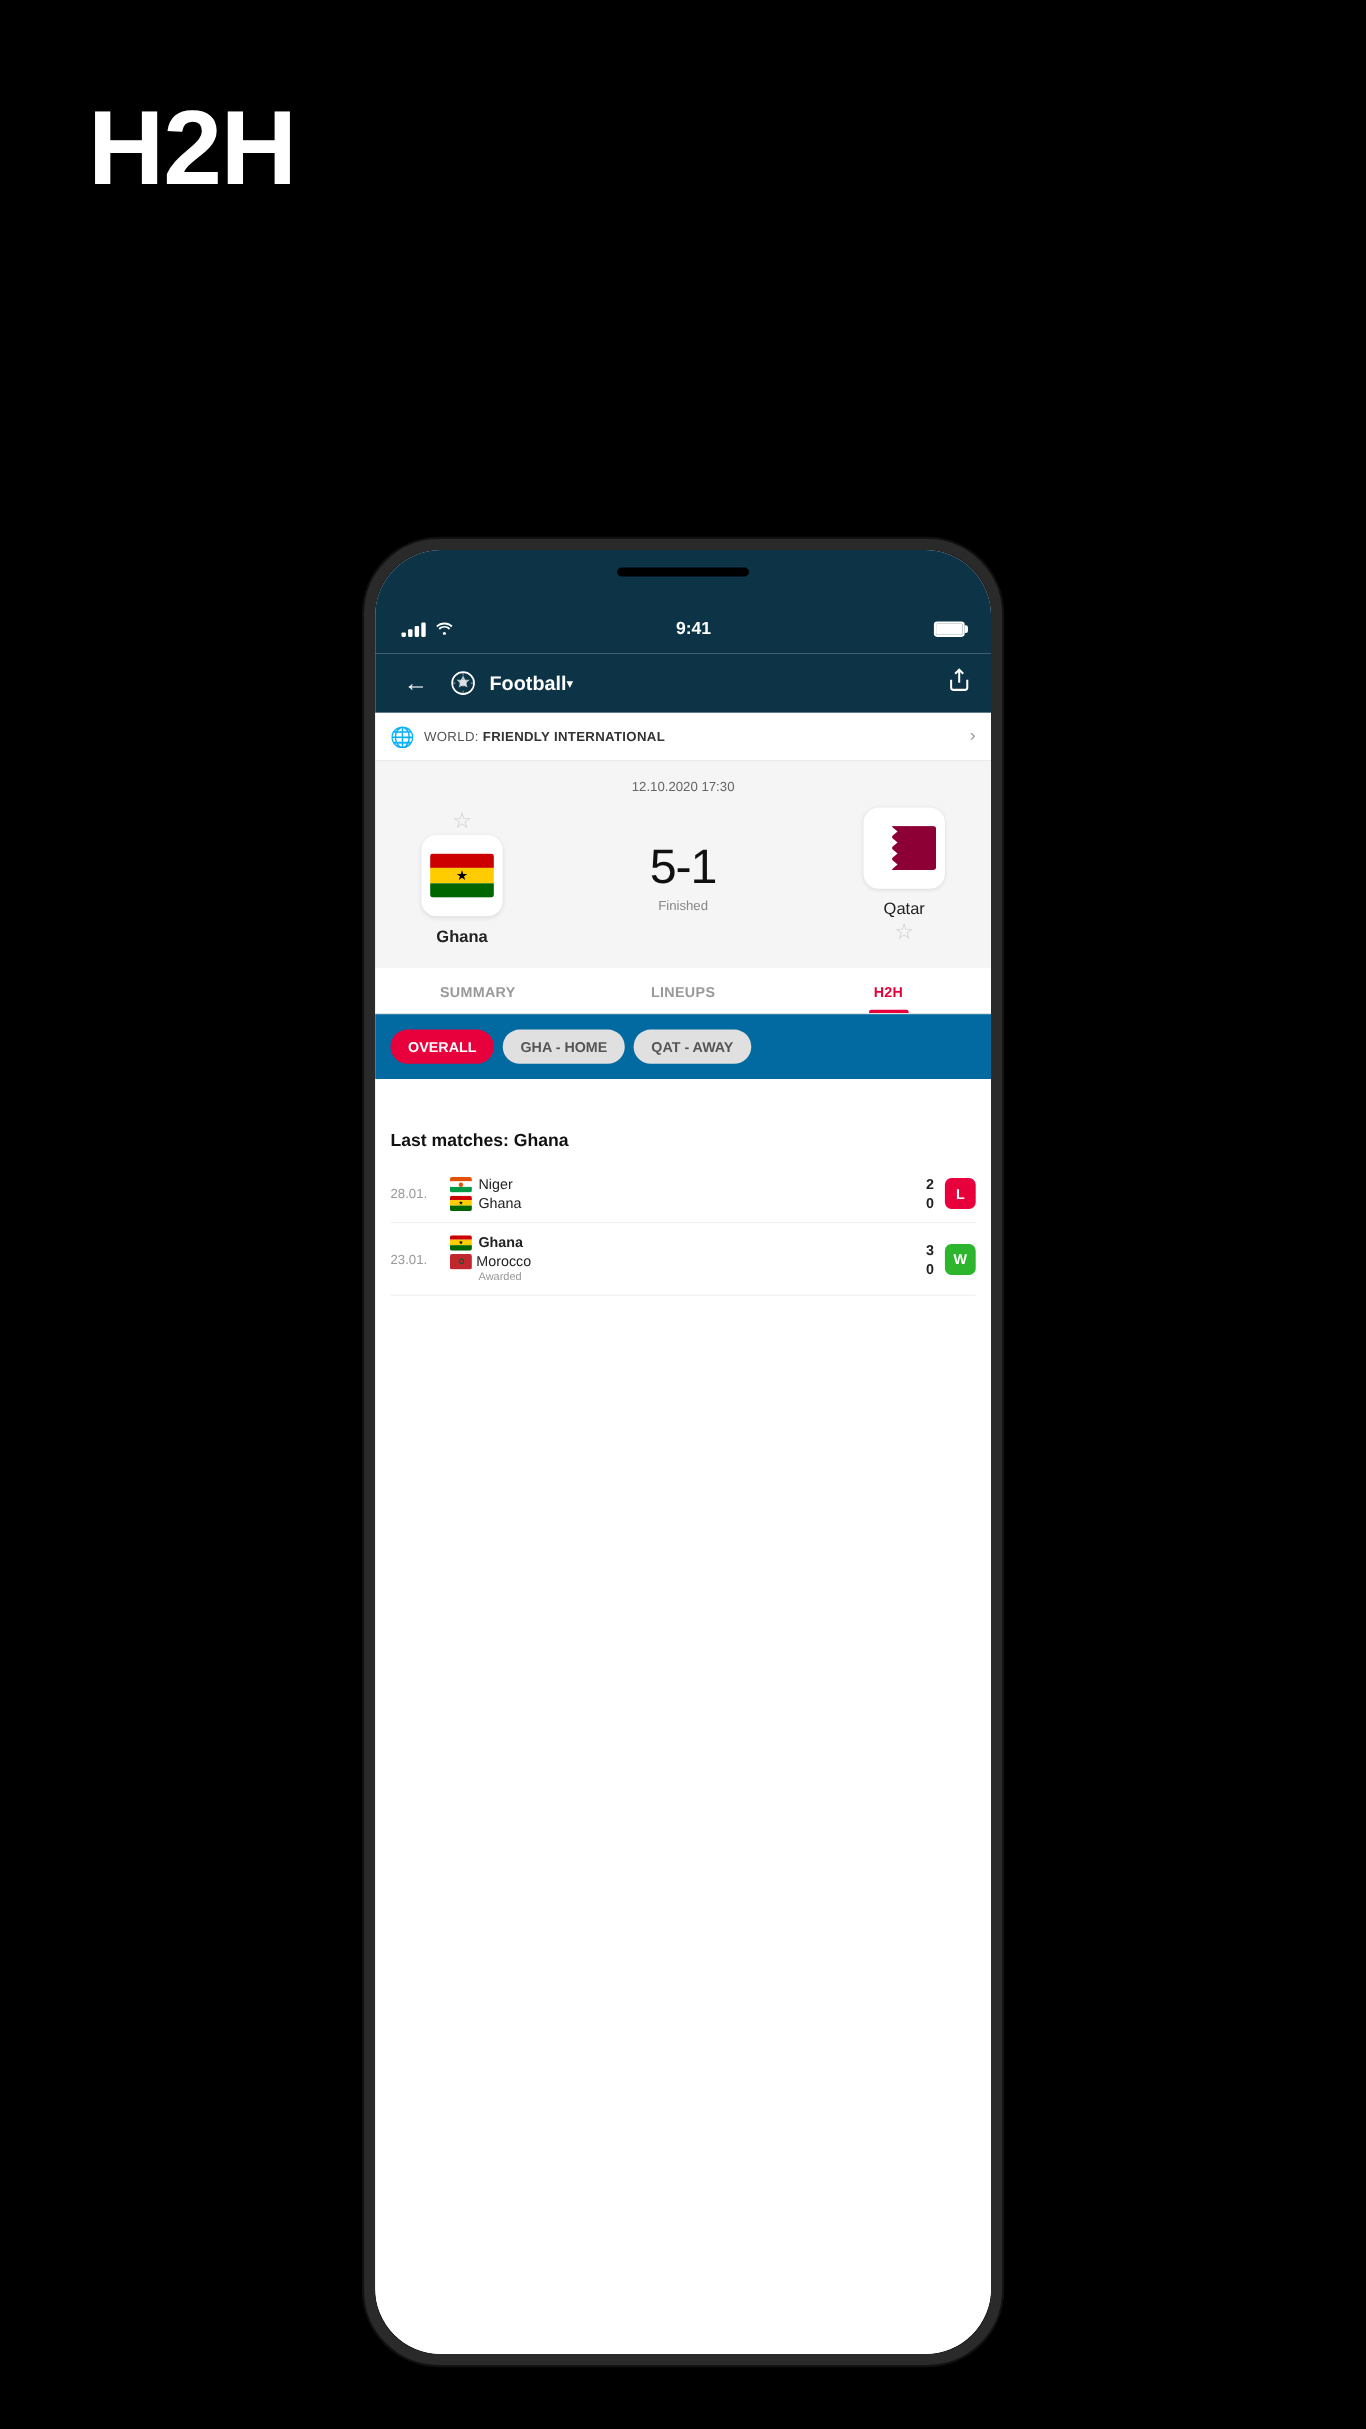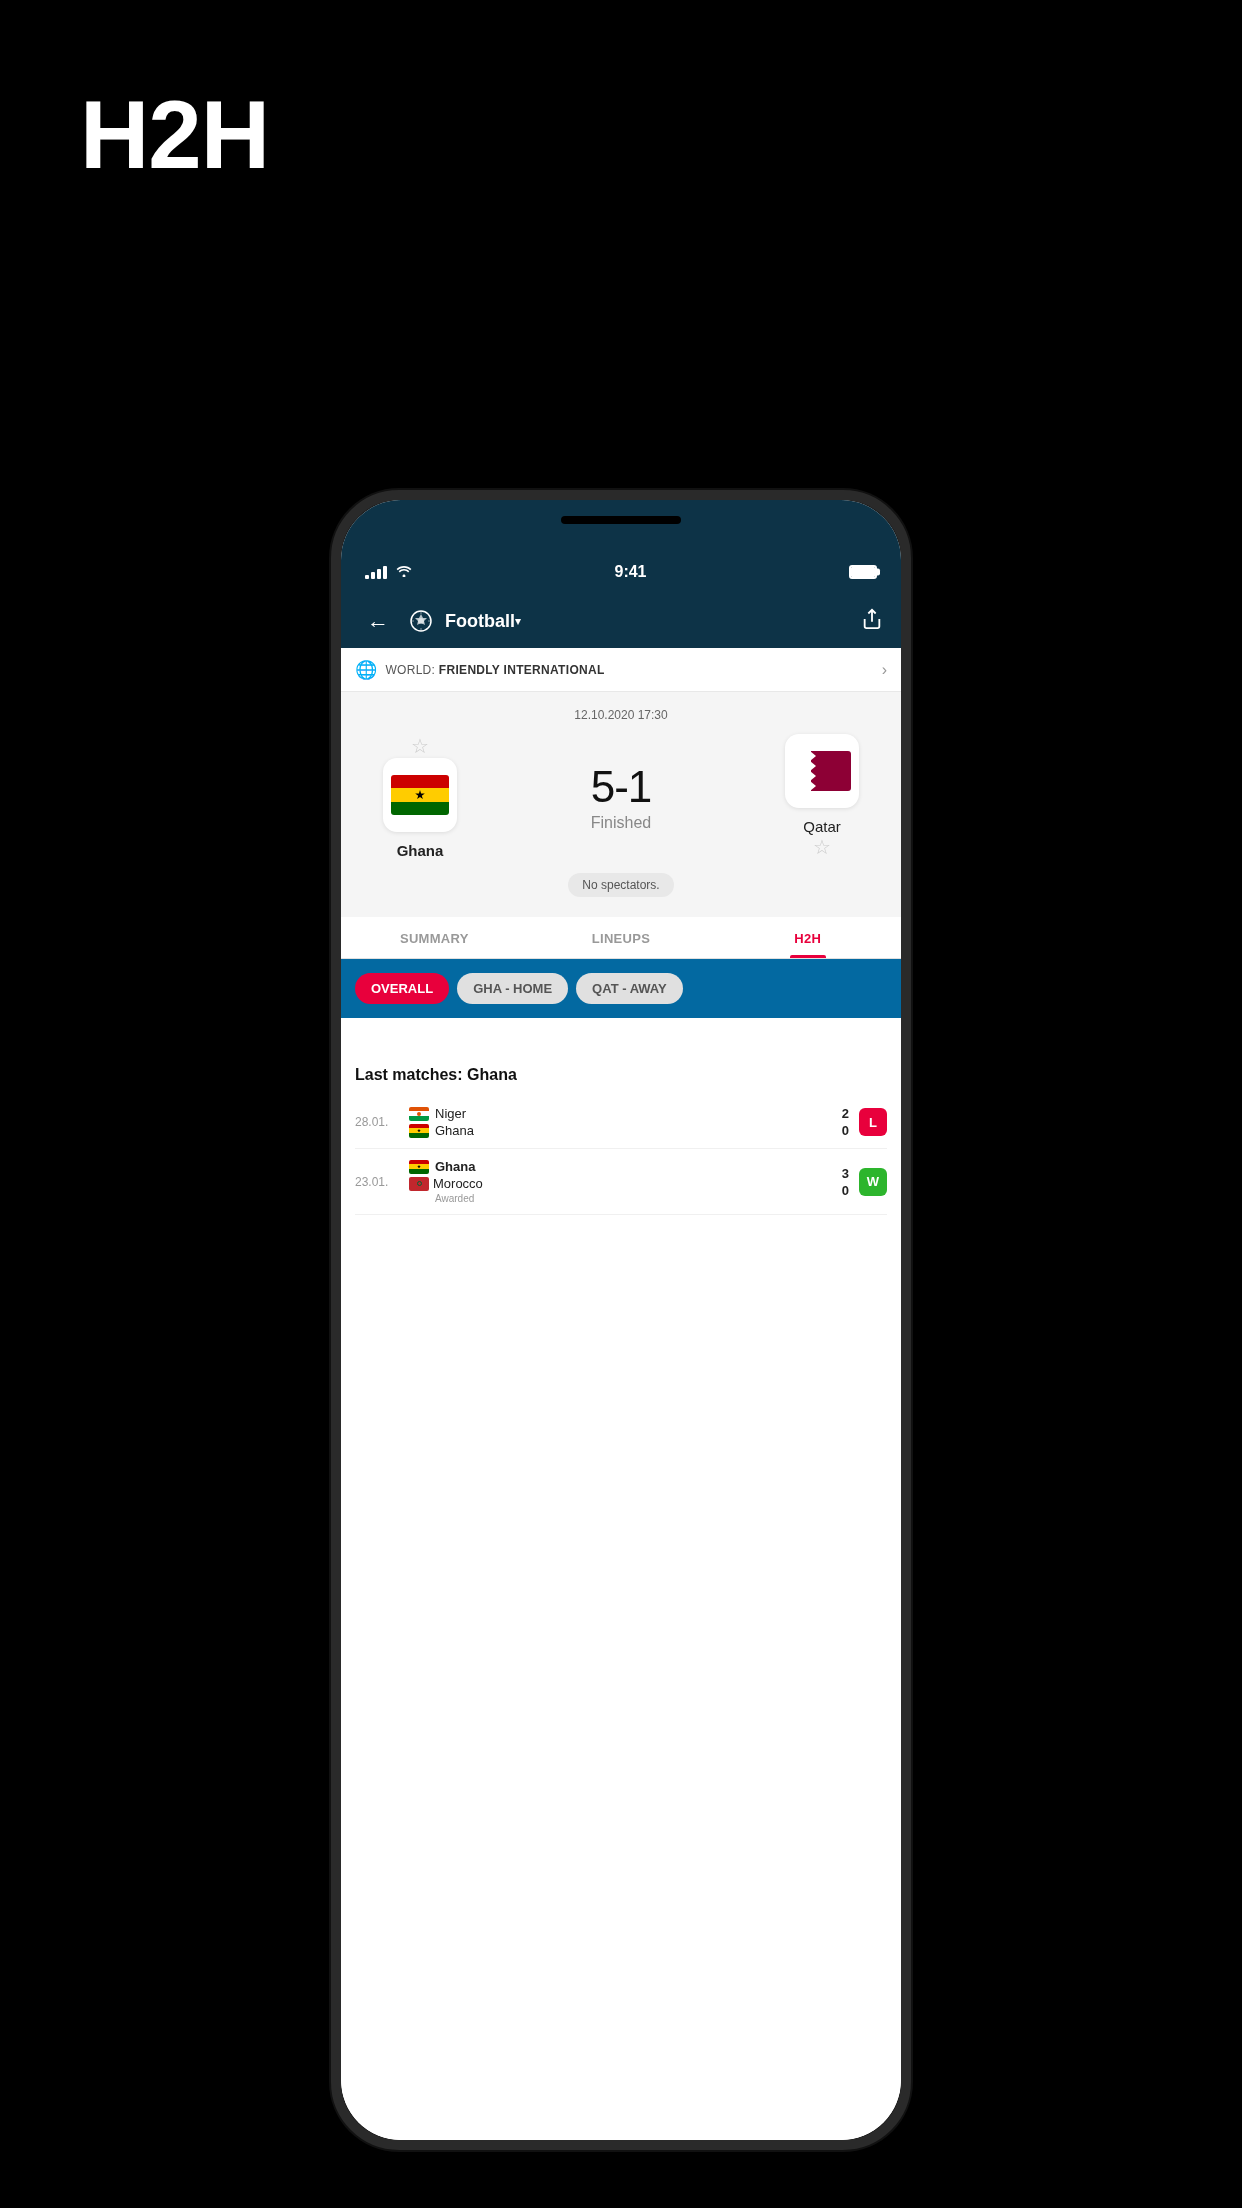--- a/index.html
+++ b/index.html
@@ -288,21 +288,21 @@
     }
 
     .match-score {
       font-size: 44px;
       font-weight: 400;
       color: #111;
       letter-spacing: -1px;
     }
 
     .match-status {
-      font-size: 16px;
+      font-size: 12px;
       color: #888;
       margin-top: 2px;
     }
 
     .no-spectators {
       text-align: center;
       margin-top: 14px;
     }
 
     .no-spectators-badge {
@@ -571,23 +571,20 @@
                 <div style="width:0;height:0;border-style:solid;position:absolute;right:-5px;top:30px;border-width:5px 0 5px 6px;border-color:transparent transparent transparent #fff;"></div>
               </div>
               <div style="background:#8d0035;flex:1;"></div>
             </div>
           </div>
           <span class="team-name normal">Qatar</span>
           <span class="star-icon">☆</span>
         </div>
       </div>
 
-      <div class="no-spectators">
-        <span class="no-spectators-badge">No spectators.</span>
-      </div>
     </div>
 
     <div class="tabs-bar">
       <div class="tab-item">SUMMARY</div>
       <div class="tab-item">LINEUPS</div>
       <div class="tab-item active">H2H</div>
     </div>
 
     <div class="filter-section">
       <button class="filter-btn active">OVERALL</button>

